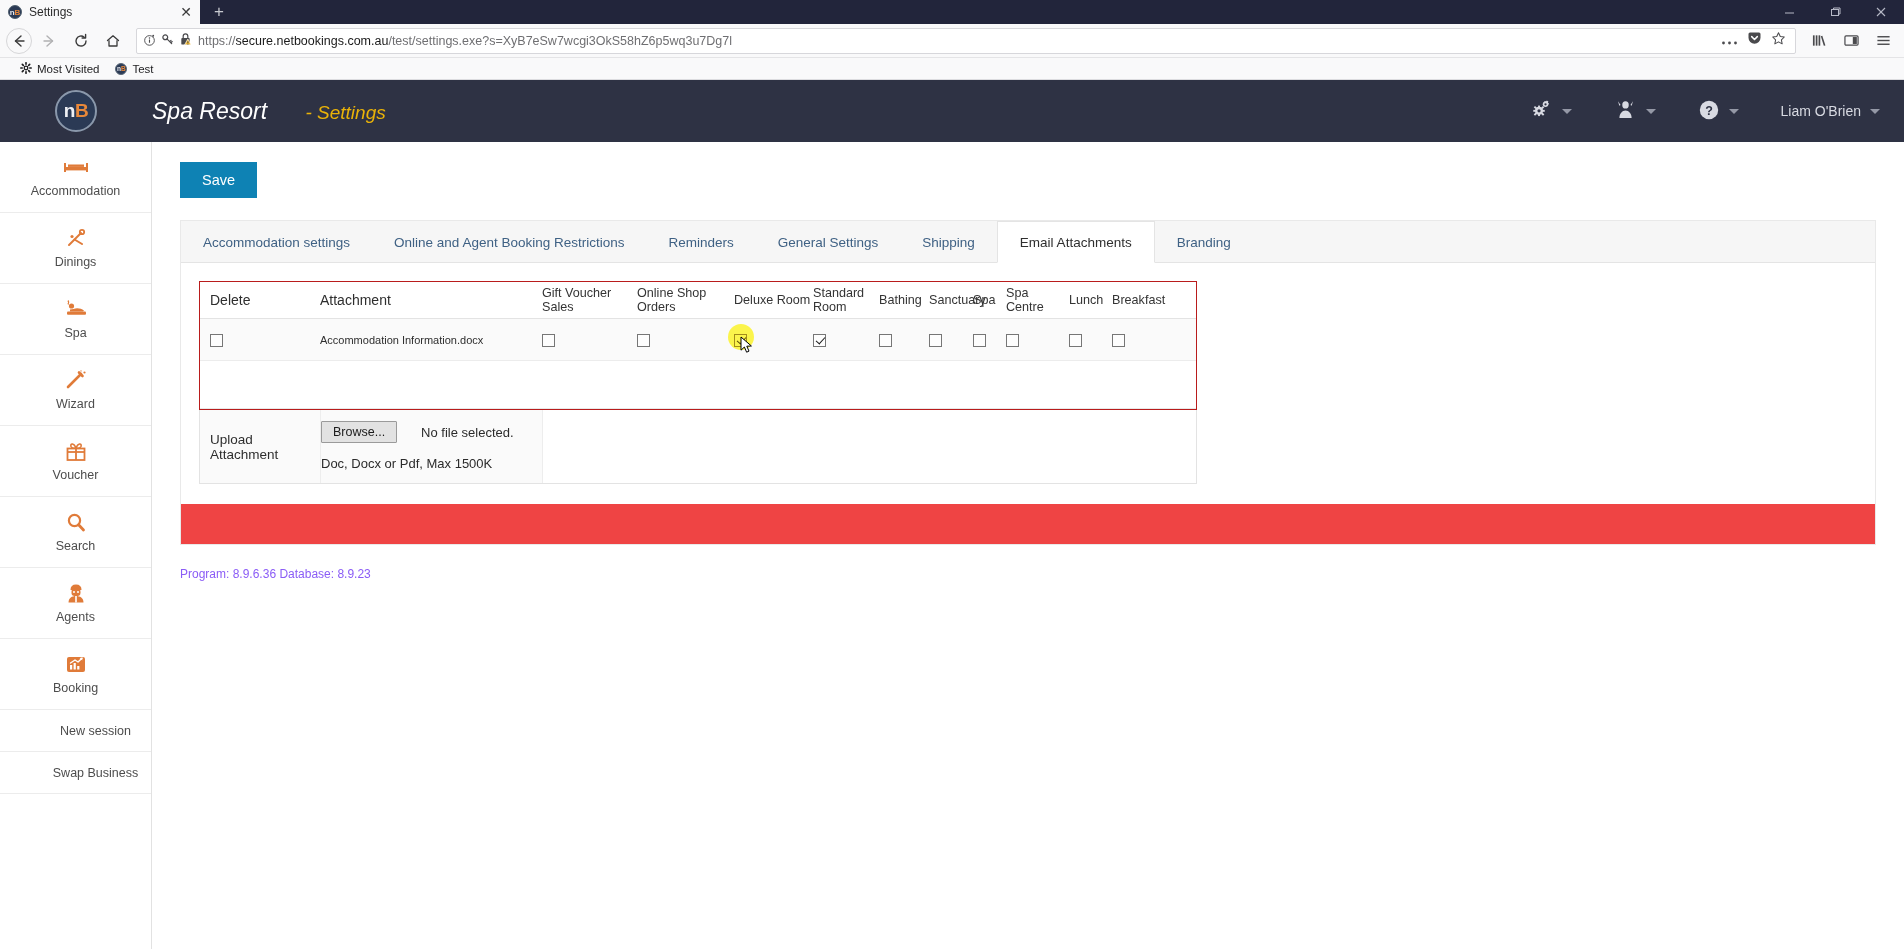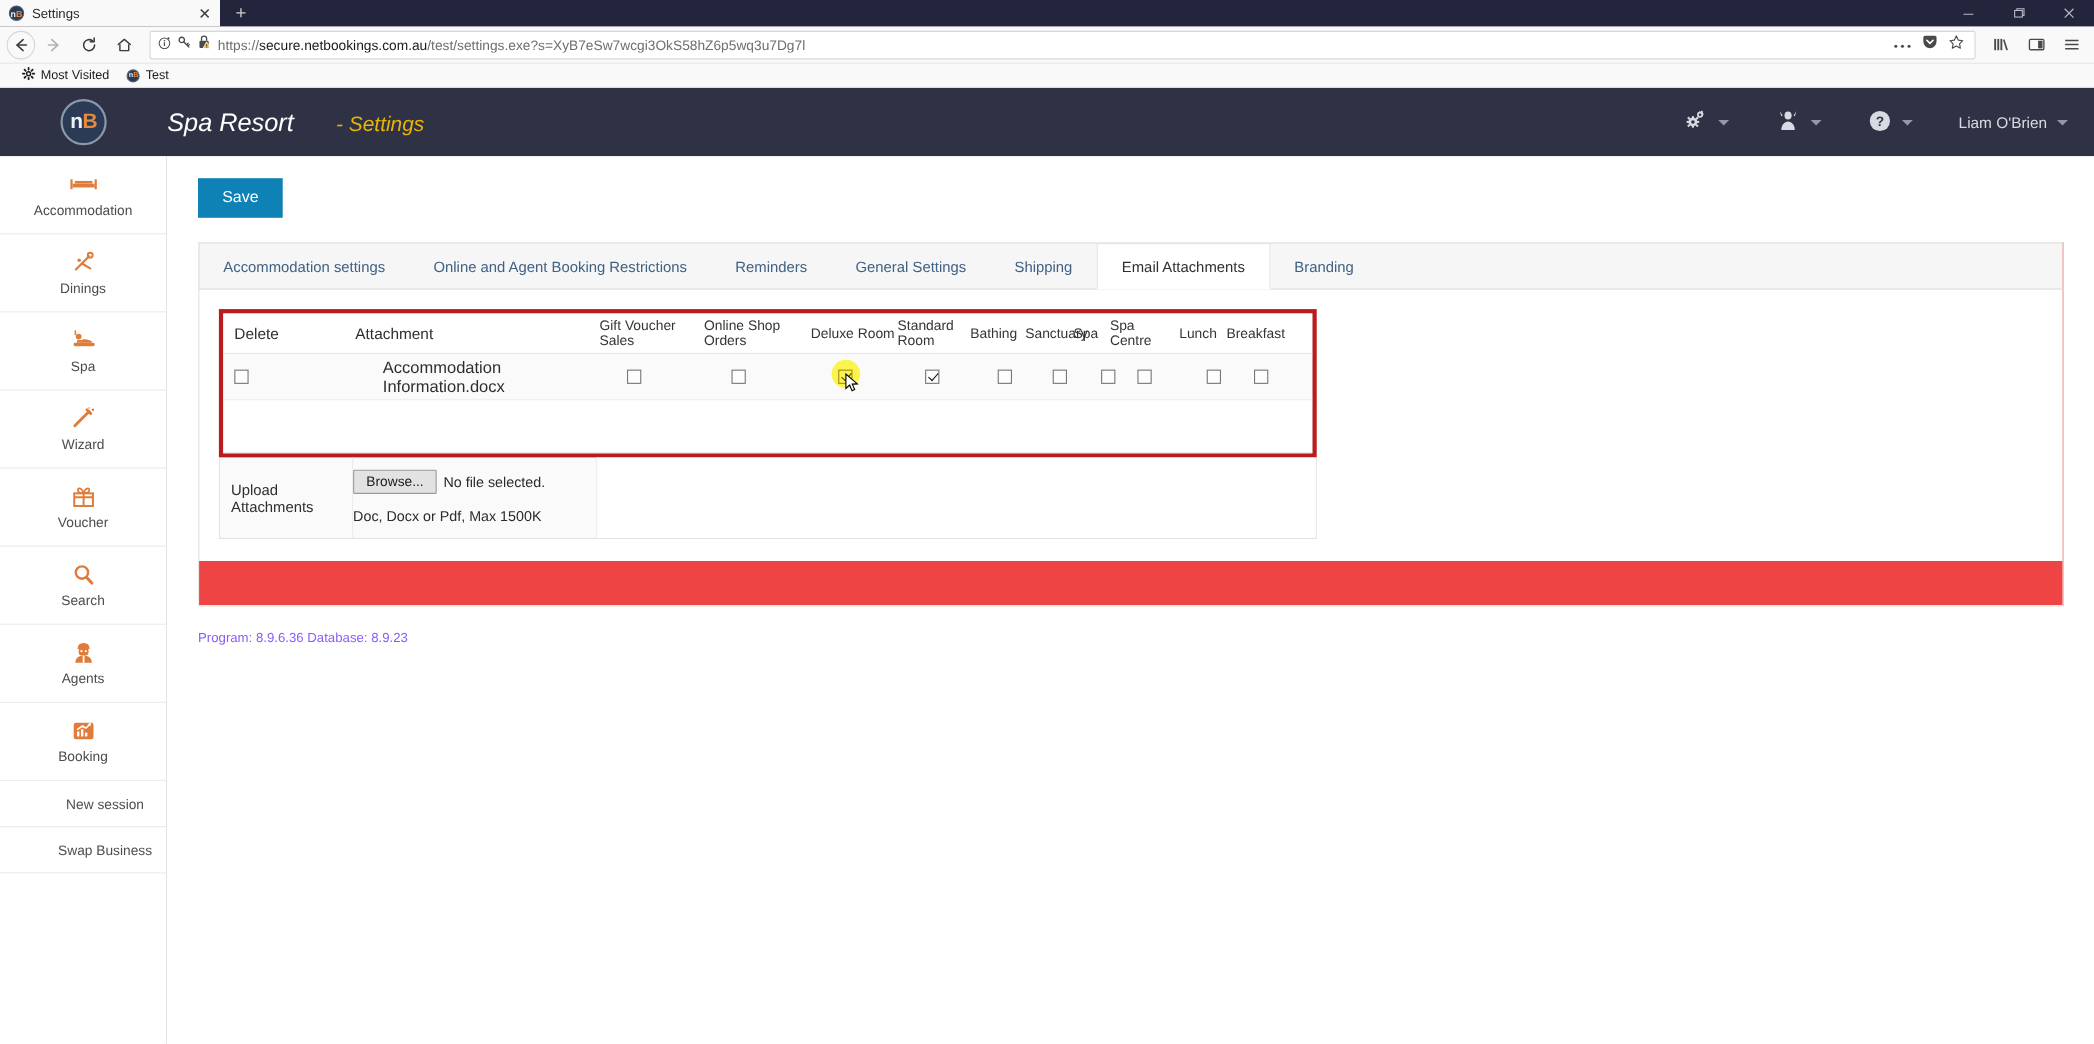--- a/index.html
+++ b/index.html
@@ -140,21 +140,21 @@
     padding: 13px 22px 12px 22px; font-size: 13.5px; color: #3f6184; cursor: pointer;
     white-space: nowrap; background: transparent;
   }
   .tabitem.active {
     background: #ffffff; color: #2f2f2f; border: 1px solid #e4e4e4; border-bottom: 1px solid #ffffff;
     margin-bottom: -1px;
   }
 
   .tabpanel { background: #ffffff; padding: 18px 18px 20px 18px; }
 
-  .attach-table { border: 4px solid #b91c1c; background: #fafafa; width: 998px; }
+  .attach-table { border: 1px solid #b91c1c; background: #fafafa; width: 998px; }
   .at-head, .at-row { display: flex; align-items: center; }
   .at-head { border-bottom: 1px solid #e3e3e3; background: #ffffff; height: 37px; }
   .at-row { background: #fafafa; height: 42px; border-bottom: 1px solid #ececec; }
   .at-spacer { height: 48px; background: #ffffff; border-bottom: 1px solid #e8e8e8; }
 
   .c-del { width: 120px; padding-left: 10px; flex: none; }
   .c-att { width: 222px; flex: none; }
   .col { flex: none; text-align: left; }
   .col.w-gift { width: 95px; }
   .col.w-shop { width: 97px; }
@@ -162,21 +162,21 @@
   .col.w-std { width: 66px; }
   .col.w-bath { width: 50px; }
   .col.w-sanc { width: 44px; }
   .col.w-spa { width: 33px; }
   .col.w-spac { width: 63px; }
   .col.w-lunch { width: 43px; }
   .col.w-brk { width: 60px; }
 
   .th { font-size: 12.6px; color: #343434; }
   .th-big { font-size: 14px; color: #2e2e2e; }
-  .td-name { font-size: 15px; color: #2e2e2e; margin-left: 25px; }
+  .td-name { font-size: 11px; color: #2e2e2e; }
 
   .cb {
     width: 13px; height: 13px; border: 1px solid #767676; background: #fdfdfd;
     display: inline-flex; align-items: center; justify-content: center; cursor: pointer;
     position: relative; vertical-align: middle;
   }
   .cb.checked::after {
     content: ""; position: absolute; width: 4px; height: 8px;
     border: solid #1b1b1b; border-width: 0 1.6px 1.6px 0;
     transform: rotate(42deg); top: 0px; left: 4px;
@@ -188,21 +188,21 @@
   }
   .cb-hl .cb { position: relative; z-index: 1; border-color: #a38c1a; background: transparent; }
   .cb-hl .cb.checked::after { border-color: #5a4b06; }
   .cursor-arrow { position: absolute; left: 6px; top: 5px; z-index: 3; pointer-events: none; }
 
   .upload-table { border: 1px solid #e3e3e3; border-top: none; background: #fafafa; width: 998px; display: flex; }
   .up-label { width: 120px; padding: 10px 0 10px 10px; font-size: 13.5px; color: #2e2e2e;
               display: flex; align-items: center; flex: none; }
   .up-body { flex: none; width: 222px; border-left: 1px solid #ededed; padding: 11px 0 12px 0; }
   .up-rest { flex: 1; border-left: 1px solid #ededed; background: #ffffff; }
-  .browse-row { display: flex; align-items: center; gap: 6px; }
+  .browse-row { display: flex; align-items: center; gap: 24px; }
   .browse-btn {
     background: #e2e2e2; border: 1px solid #9a9a9a; padding: 3px 11px;
     font-size: 12.5px; color: #1b1b1b; font-family: inherit; cursor: pointer; border-radius: 1px;
   }
   .nofile { font-size: 13px; color: #2b2b2b; }
   .hint { font-size: 13px; color: #2b2b2b; margin-top: 13px; }
 
   .footer { text-align: left; font-size: 12px; color: #8b5cf6; padding: 22px 0 0 0; }
 </style>
 </head>
@@ -627,21 +627,21 @@
                   </div>
                   <div class="col w-brk">
                     <span class="cb"></span>
                   </div>
                 </div>
 
                 <div class="at-spacer"></div>
               </div>
 
               <div class="upload-table">
-                <div class="up-label">Upload Attachments</div>
+                <div class="up-label">Upload Attachment</div>
                 <div class="up-body">
                   <div class="browse-row">
                     <button class="browse-btn">Browse...</button>
                     <span class="nofile">No file selected.</span>
                   </div>
                   <div class="hint">Doc, Docx or Pdf, Max 1500K</div>
                 </div>
                 <div class="up-rest"></div>
               </div>
 

